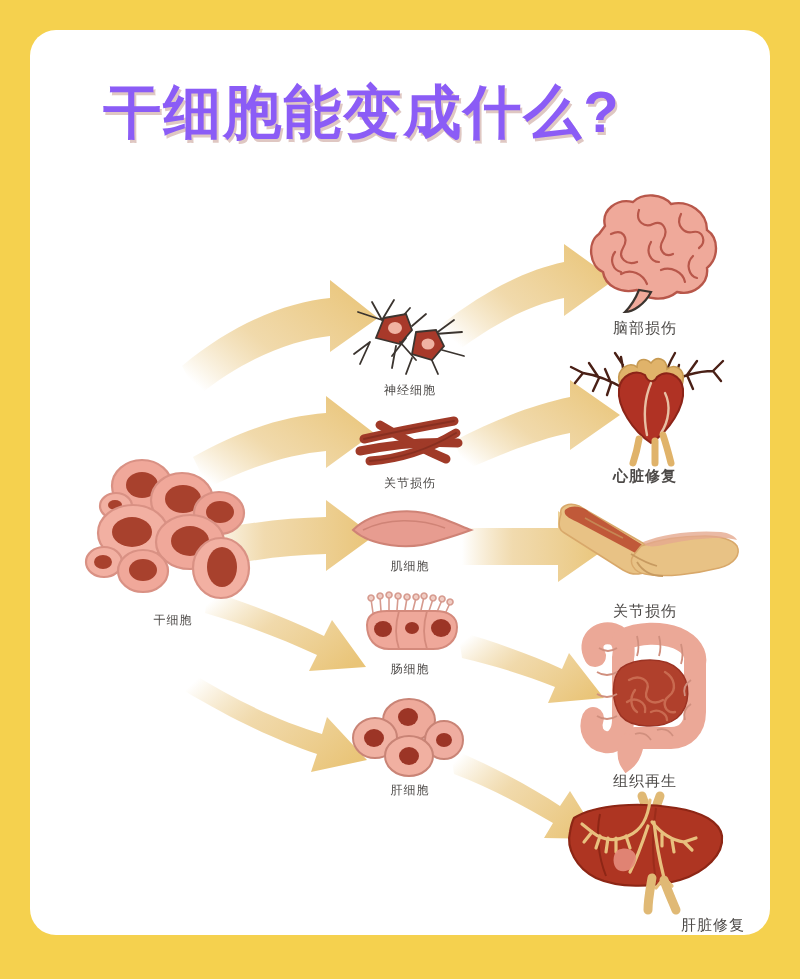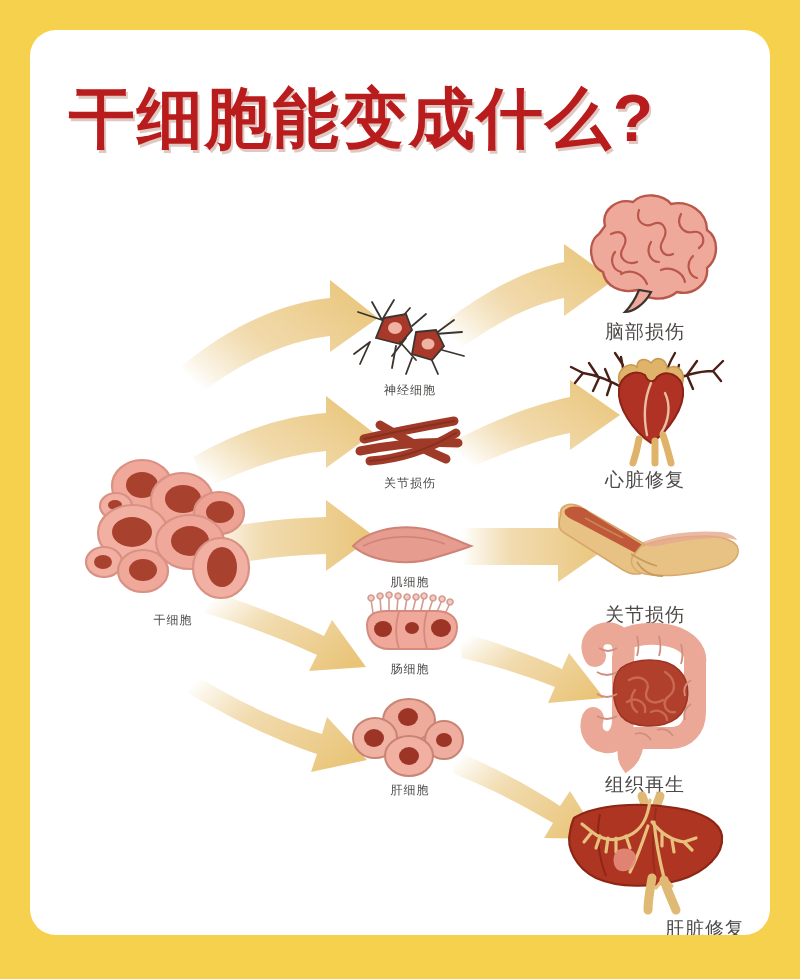--- a/index.html
+++ b/index.html
@@ -21,44 +21,44 @@
     background: #ffffff;
     border-radius: 26px;
     overflow: hidden;
   }
   
   #title {
     position: absolute;
     left: 0; top: 44px;
     width: 664px;
     text-align: center;
-    font-size: 66px;
+    font-size: 58px;
     font-weight: bold;
     letter-spacing: 2px;
-    color: #b91c1c;
+    color: #8b5cf6;
     text-shadow: 2px 3px 0 rgba(140,55,35,0.28);
     white-space: nowrap;
   }
   
   .node {
     position: absolute;
     text-align: center;
   }
   .node .art {
     position: relative;
     margin: 0 auto;
   }
   .node .lab {
     margin-top: 4px;
     font-size: 12px;
     color: #4d4a48;
     letter-spacing: 1px;
     white-space: nowrap;
   }
-  .node.right .lab { font-size: 19px; }
+  .node.right .lab { font-size: 15px; }
   svg { display: block; overflow: visible; }
   #arrows { position: absolute; left: 0; top: 0; width: 740px; height: 905px; }
 </style>
 </head>
 <body>
 
 <div id="frame">
   <div id="card">
 
     <div id="title">干细胞能变成什么?</div>
@@ -189,21 +189,21 @@
           </g>
           <g stroke="#7e2b1d" stroke-width="2" fill="none" stroke-linecap="round" opacity="0.7">
             <path d="M14,24 C40,18 70,12 104,6"></path>
             <path d="M20,46 C48,44 76,36 106,18"></path>
           </g>
         </svg>
       </div>
       <div class="lab">关节损伤</div>
     </div>
 
-    <div class="node" style="left:305px; top:490px; width:150px;">
+    <div class="node" style="left:305px; top:474px; width:150px;">
       <div class="art" style="width:126px;height:50px;">
         <svg width="126" height="50" viewBox="0 0 126 50">
           <path d="M6,26 C26,6 66,2 94,14 C108,19 118,24 124,26
                    C116,29 104,33 90,37 C62,47 24,42 6,26 Z" fill="#e79c90" stroke="#cf8376" stroke-width="2"></path>
           <path d="M16,26 C40,14 72,14 98,24" fill="none" stroke="#cf8376" stroke-width="1.6"></path>
         </svg>
       </div>
       <div class="lab">肌细胞</div>
     </div>
 
@@ -264,21 +264,21 @@
             <path d="M128,66 C120,74 124,86 132,88"></path>
             <path d="M50,62 C44,70 48,80 56,82"></path>
             <path d="M86,52 C80,62 86,72 94,72"></path>
           </g>
           <path d="M74,100 C70,110 66,116 60,122 C68,122 80,114 86,102 Z" fill="#efa99a" stroke="#3b342f" stroke-width="2.2"></path>
         </svg>
       </div>
       <div class="lab">脑部损伤</div>
     </div>
 
-    <div class="node right" style="left:515px; top:315px; width:200px;">
+    <div class="node right" style="left:515px; top:315px; width:200px;font-weight:bold;">
       <div class="art" style="width:172px;height:118px;">
         <svg width="172" height="118" viewBox="0 0 172 118">
           <g stroke="#4a2016" stroke-width="2.4" fill="none" stroke-linecap="round">
             <path d="M66,44 C52,36 38,30 24,28 M40,33 L30,18 M40,33 L34,46 M24,28 L12,22 M24,28 L16,38
                      M52,38 L46,24 M52,38 L48,50 M64,20 L56,8 M66,44 C66,32 64,22 62,12"></path>
             <path d="M104,40 C120,32 138,26 154,26 M128,30 L138,16 M128,30 L134,44
                      M154,26 L164,16 M154,26 L162,36 M116,34 L120,20 M116,34 L118,46
                      M104,40 C106,28 110,18 116,8"></path>
           </g>
           <path d="M78,22 C78,14 86,12 92,18 C98,10 108,14 108,24

